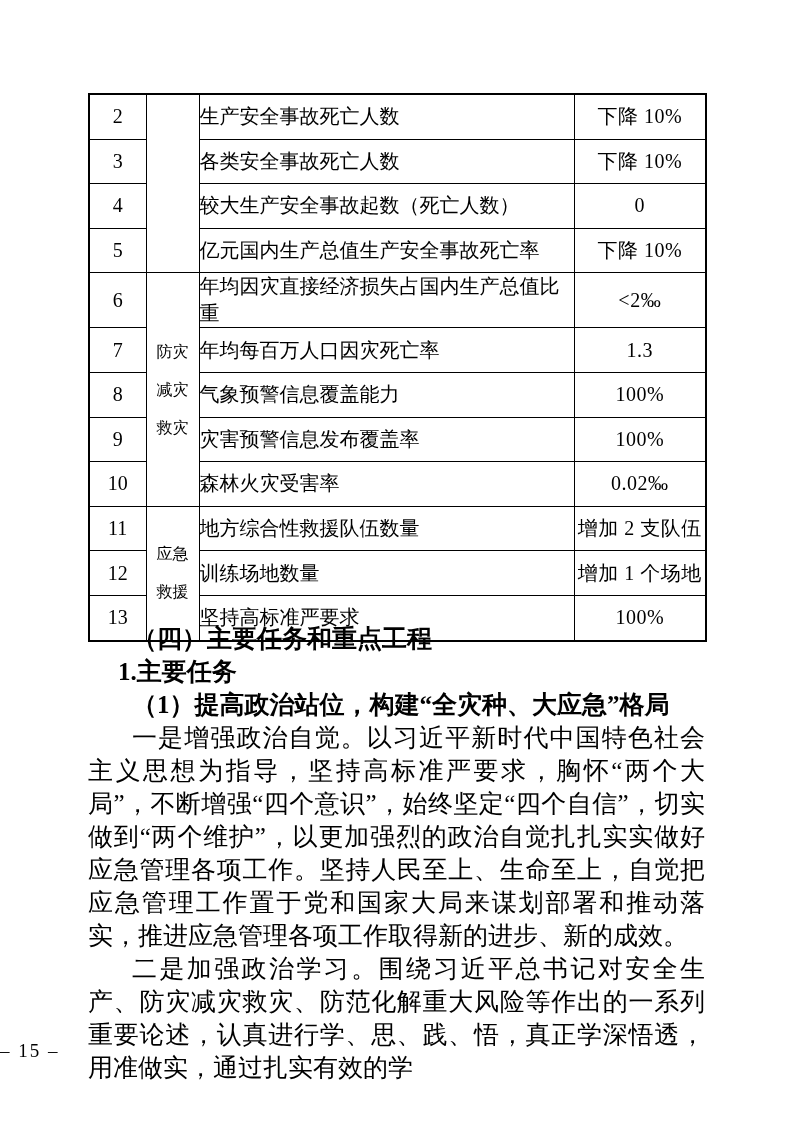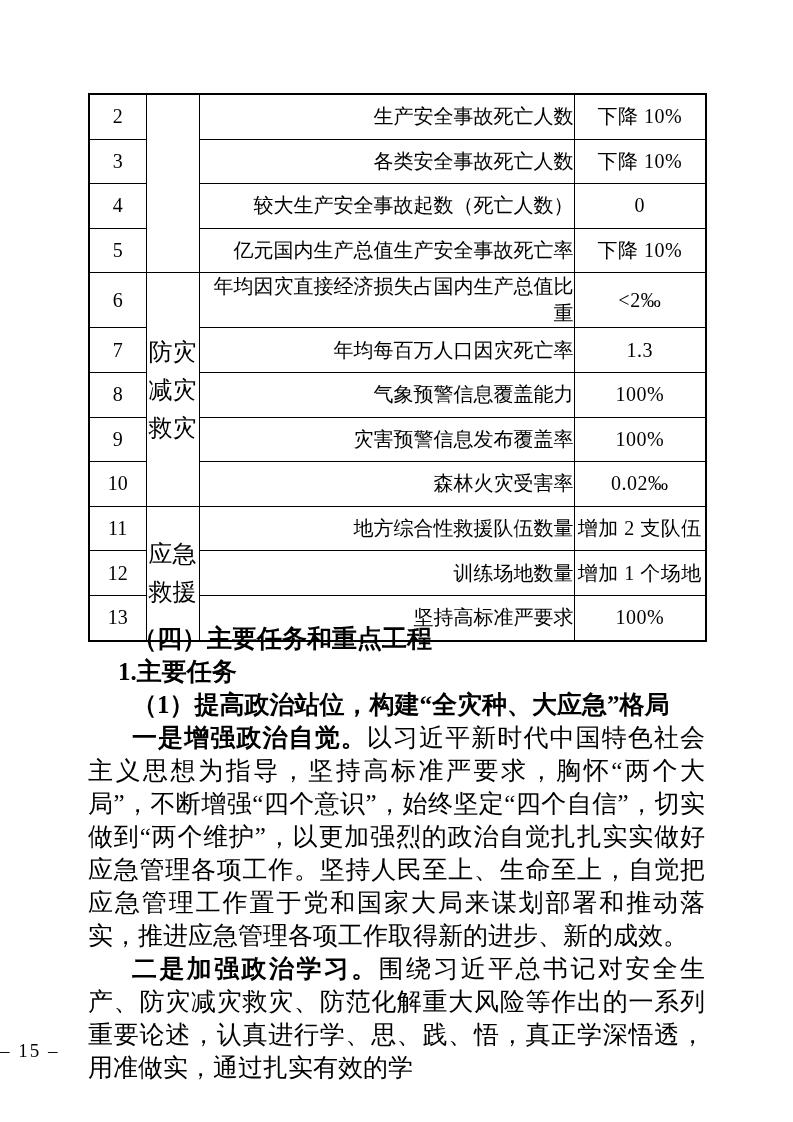--- a/index.html
+++ b/index.html
@@ -36,25 +36,25 @@
   }
   table.tbl td {
     border: 1px solid #000000;
     height: 43.6px;
     font-size: 20px;
     padding: 0;
     vertical-align: middle;
   }
   td.c-no  { text-align: center; }
   td.c-cat { text-align: center; }
-  td.c-ind { text-align: right; padding-left: 12px; padding-right: 6px; }
+  td.c-ind { text-align: left; padding-left: 12px; padding-right: 6px; }
   td.c-val { text-align: center; letter-spacing: 0.5px; }
   .cat-line {
     line-height: 38px;
-    font-size: 24px;
+    font-size: 16px;
   }
 
   
   .body-text {
     position: absolute;
     left: 88px;
     top: 622px;
     width: 617px;
     font-size: 25px;
     line-height: 33px;
@@ -63,21 +63,21 @@
   .h-line {
     font-weight: bold;
     text-align: left;
   }
   .indent-2 { text-indent: 44px; }
   .indent-num { text-indent: 30px; }
   p.para {
     margin: 0;
     text-indent: 44px;
   }
-  p.para .lead { font-weight: bold; }
+  p.para .lead { font-weight: normal; }
 
   
   .page-num {
     position: absolute;
     top: 1040px;
     left: 0;
     width: 705px;
     text-align: left;
     font-size: 19px;
     letter-spacing: 2px;

